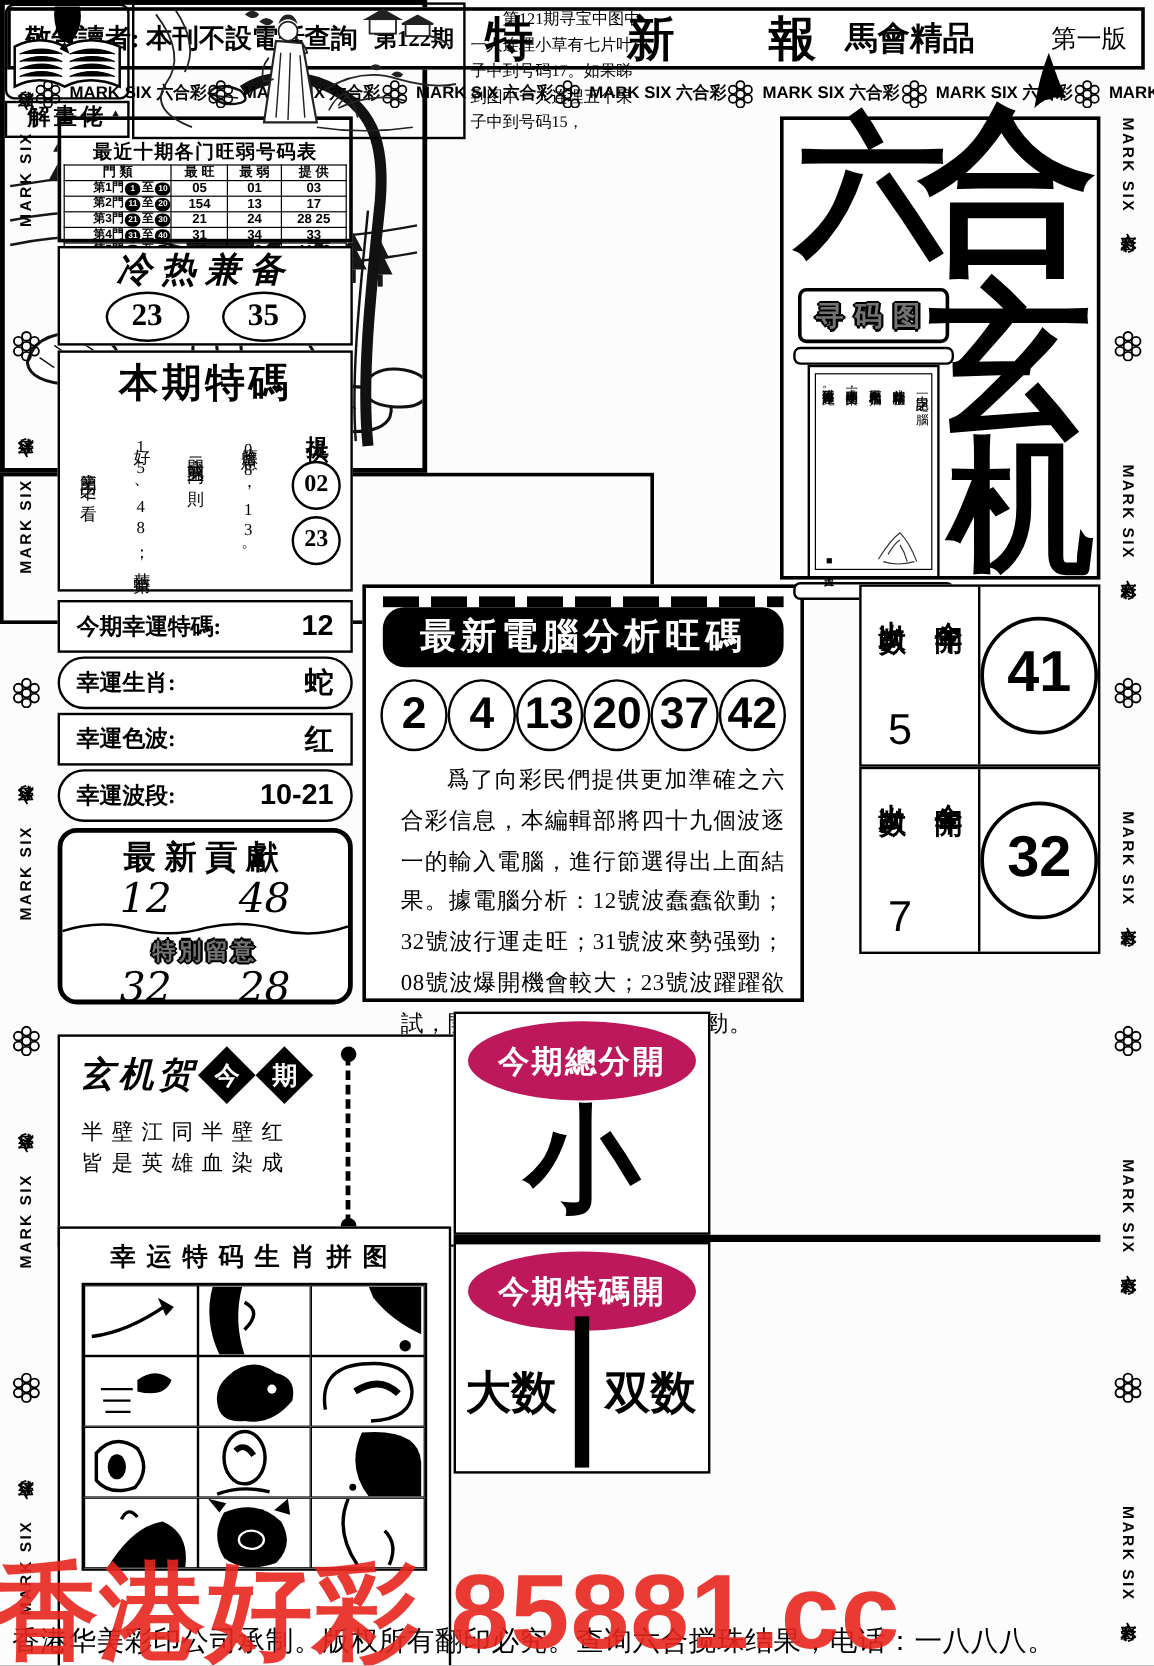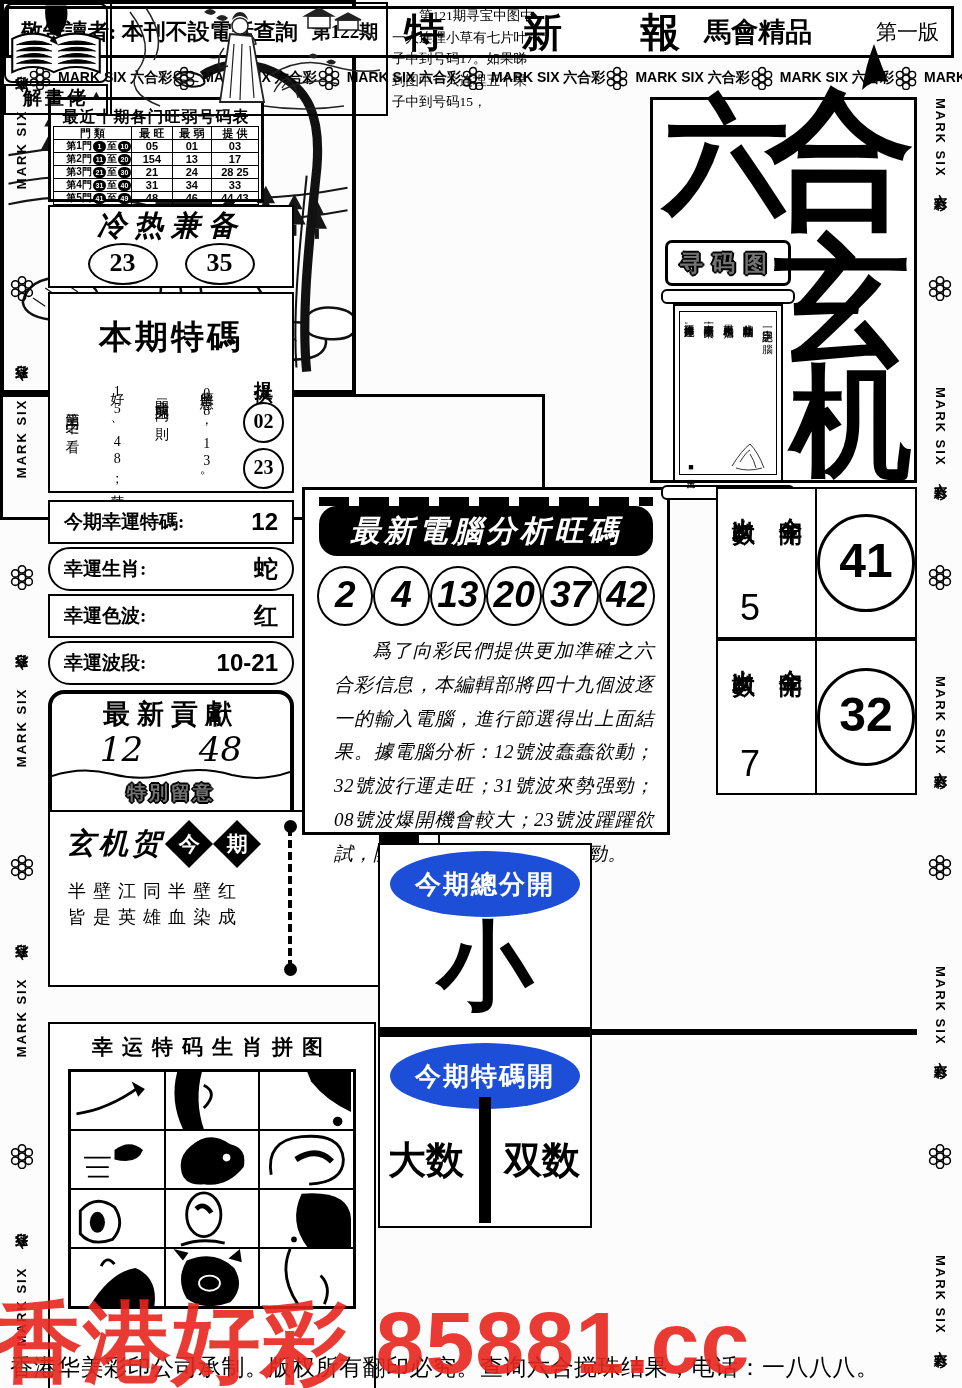--- a/index.html
+++ b/index.html
@@ -21,57 +21,57 @@
   #topstrip{position:absolute;left:28px;top:62px;width:906px;height:32px;display:flex;
             align-items:center;justify-content:space-between;font-family:"Liberation Sans",sans-serif;}
   .marq{display:flex;align-items:center;gap:6px;font-size:14px;font-weight:bold;white-space:nowrap;}
   .sidestrip{position:absolute;top:98px;height:1248px;width:44px;display:flex;flex-direction:column;
              align-items:center;justify-content:space-between;}
   #leftstrip{left:0;} #rightstrip{left:918px;}
   .vlabel{writing-mode:vertical-rl;font-size:13px;font-weight:bold;letter-spacing:2px;
           font-family:"Liberation Sans",sans-serif;white-space:nowrap;}
   #leftstrip .vlabel{transform:rotate(180deg);}
   
-  #hot-table{left:48px;top:97px;width:216px;height:105px;border:3px solid #000;padding:7px 2px;}
+  #hot-table{left:48px;top:97px;width:246px;height:105px;border:3px solid #000;padding:18px 2px;}
   .t-title{font-size:16px;font-weight:bold;text-align:center;letter-spacing:1px;line-height:19px;}
   #hot-table table{width:100%;border-collapse:collapse;font-size:11px;text-align:center;
                    font-family:"Liberation Sans",sans-serif;}
   #hot-table th,#hot-table td{border:1.5px solid #000;padding:0;height:12px;font-weight:bold;line-height:12px;}
   .doorcell{display:flex;align-items:center;justify-content:flex-end;gap:1px;font-size:10px;}
   .dot{display:inline-block;min-width:11px;height:11px;border-radius:6px;background:#000;color:#fff;
        font-size:7px;line-height:11px;text-align:center;padding:0 1px;}
   
   #coldhot{left:48px;top:205px;width:246px;height:83px;}
   .ch-title{font-size:29px;font-weight:900;font-style:italic;text-align:center;letter-spacing:8px;line-height:36px;}
   .ch-row{display:flex;justify-content:space-around;padding:0 24px;}
   .oval{width:66px;height:38px;border:2.5px solid #000;border-radius:50%;font-size:26px;line-height:36px;
         text-align:center;font-weight:bold;}
   
   #speccode{left:48px;top:292px;width:246px;height:201px;}
-  .sc-title{font-size:33px;font-weight:bold;text-align:center;letter-spacing:3px;margin-top:21px;}
+  .sc-title{font-size:33px;font-weight:bold;text-align:center;letter-spacing:3px;margin-top:3px;}
   .sc-cols{display:flex;justify-content:space-between;padding:6px 8px 0 14px;}
   .sc-col{font-size:14px;letter-spacing:2px;line-height:1.15;}
   .provide{display:flex;flex-direction:column;align-items:center;}
   .provide-label{font-size:19px;font-weight:bold;letter-spacing:4px;}
   .mini-circle{width:37px;height:37px;border:2.5px solid #000;border-radius:50%;font-size:20px;
                line-height:34px;text-align:center;font-weight:bold;margin-top:5px;background:#fff;}
   
   .lucky-row{left:48px;width:246px;height:44px;display:flex;align-items:center;
              justify-content:space-between;padding:0 14px;}
   .lucky-row .lab{font-size:19px;font-weight:bold;}
   .lucky-row .val{font-size:24px;font-weight:bold;font-family:"Liberation Sans",sans-serif;}
   .rounded{border-radius:22px;}
   
   #contrib{left:48px;top:690px;width:246px;height:147px;border:4px solid #000;border-radius:16px;}
   .co-title{font-size:27px;font-weight:bold;text-align:center;letter-spacing:7px;margin-top:2px;}
   .co-nums{display:flex;justify-content:space-around;padding:0 20px;font-size:34px;font-style:italic;
            font-family:"DejaVu Serif",serif;line-height:1.0;}
   .co-note{text-align:center;font-size:19px;font-weight:bold;letter-spacing:3px;margin-top:-2px;}
   
-  #mystery{left:48px;top:810px;width:392px;height:177px;}
+  #mystery{left:48px;top:862px;width:392px;height:177px;}
   .my-head{display:flex;align-items:center;padding:12px 0 0 16px;}
   .my-title{font-size:29px;font-weight:900;font-style:italic;letter-spacing:4px;}
   .diamond{width:34px;height:34px;background:#000;transform:rotate(45deg);display:flex;align-items:center;
            justify-content:center;margin:0 7px;}
   .diamond>span{transform:rotate(-45deg);color:#fff;font-size:21px;font-weight:bold;}
   .poem{font-size:18px;letter-spacing:7px;padding:14px 0 0 18px;line-height:1.45;white-space:pre-line;}
   .dash-line{position:absolute;left:238px;top:16px;height:140px;border-left:4px dashed #000;}
   .dash-line::before,.dash-line::after{content:"";position:absolute;left:-8px;width:13px;height:13px;
         border-radius:50%;background:#000;}
   .dash-line::before{top:-8px;} .dash-line::after{bottom:-8px;}
@@ -84,21 +84,21 @@
   #puzzle{left:48px;top:1022px;width:328px;height:375px;}
   .pz-title{font-size:21px;letter-spacing:9px;text-align:center;margin-top:9px;font-weight:bold;}
   .pz-grid{width:284px;height:236px;margin:8px auto 0;display:grid;
            grid-template-columns:repeat(3,1fr);grid-template-rows:repeat(4,1fr);border:2px solid #000;}
   .pz-cell{border:1px solid #000;overflow:hidden;background:#fff;}
   .pz-cell svg{width:100%;height:100%;display:block;}
   
   #illus{left:300px;top:97px;width:348px;height:386px;border:4px solid #000;}
   #illus svg{width:100%;height:100%;display:block;}
   
-  #analysis{left:302px;top:487px;width:368px;height:348px;border:3px solid #000;font-style:italic;}
+  #analysis{left:302px;top:487px;width:368px;height:348px;border:3px solid #000;}
   .banner-strip{height:9px;margin:7px 14px 0;background:repeating-linear-gradient(90deg,#000 0 30px,#fff 30px 40px);}
   .banner{margin:0 14px;background:#000;border-radius:18px;color:#fff;text-align:center;
           font-size:30px;font-weight:bold;letter-spacing:4px;height:50px;line-height:50px;}
   .num-row{display:flex;justify-content:space-between;padding:10px 12px 4px;}
   .ball{width:56px;height:56px;border:2.5px solid #000;border-radius:50%;text-align:center;
         line-height:53px;font-size:37px;font-weight:bold;font-family:"Liberation Sans",sans-serif;}
   .analysis-p{font-size:19px;line-height:1.78;text-align:justify;padding:4px 13px 0;text-indent:2em;
               letter-spacing:0.5px;font-weight:500;margin-left:16px;}
   
   #hexa{left:650px;top:97px;width:267px;height:386px;border:3px solid #000;}
@@ -120,21 +120,21 @@
   .stat-left{width:90px;border-right:2px solid #000;position:relative;padding:10px 4px 0 10px;}
   .stat-labels{display:flex;gap:16px;}
   .stat-labels .vtext{font-size:23px;font-weight:bold;letter-spacing:3px;}
   .stat-count{position:absolute;left:22px;bottom:8px;font-size:36px;font-family:"Liberation Sans",sans-serif;}
   .stat-right{flex:1;display:flex;align-items:center;justify-content:center;}
   .bigball{width:92px;height:92px;border:3px solid #000;border-radius:50%;text-align:center;
            line-height:88px;font-size:48px;font-weight:bold;font-family:"Liberation Sans",sans-serif;}
   
   #totalopen{left:378px;top:843px;width:214px;height:186px;}
   #specopen{left:378px;top:1035px;width:214px;height:193px;}
-  .ellipse{width:190px;height:66px;background:#1d4ed8;border-radius:50%;color:#fff;display:flex;
+  .ellipse{width:190px;height:66px;background:#be185d;border-radius:50%;color:#fff;display:flex;
            align-items:center;justify-content:center;font-size:26px;font-weight:bold;
            margin:6px auto 0;letter-spacing:2px;}
   .big-char{font-size:96px;font-weight:bold;text-align:center;line-height:1.05;}
   .duo{position:relative;height:116px;}
   .duo-bar{position:absolute;left:50%;top:-12px;width:12px;height:126px;background:#000;transform:translateX(-50%);}
   .duo-l,.duo-r{position:absolute;top:26px;font-size:38px;font-weight:900;}
   .duo-l{left:8px;} .duo-r{right:10px;}
   #divbar{position:absolute;left:378px;top:1029px;width:539px;height:6px;background:#000;}
   
   #roar{left:600px;top:843px;width:317px;height:186px;}

